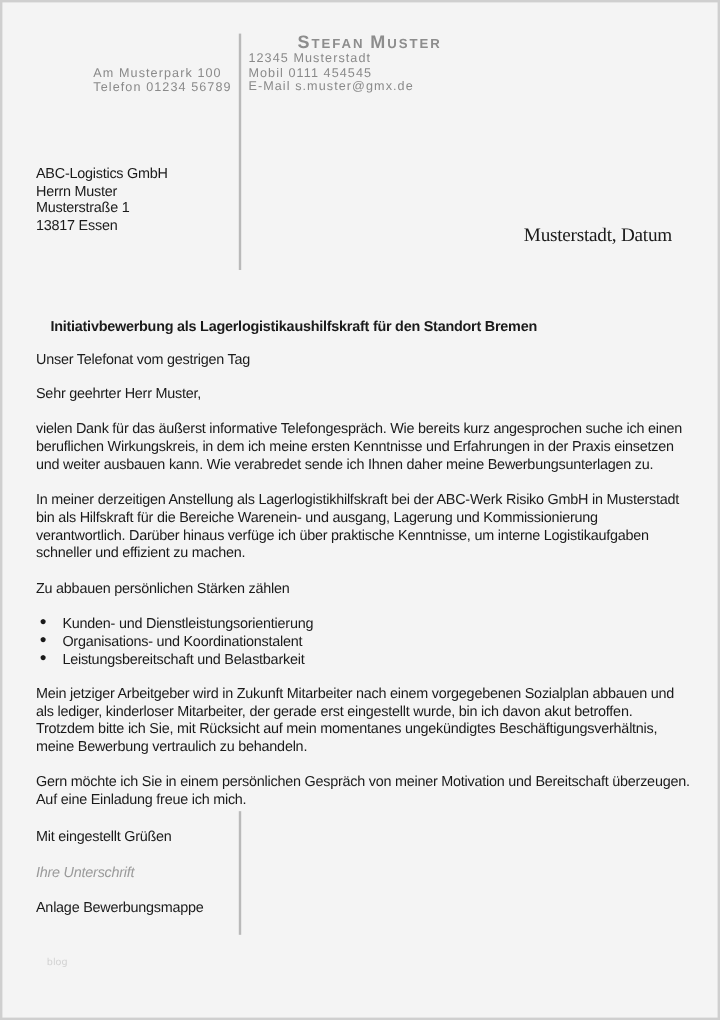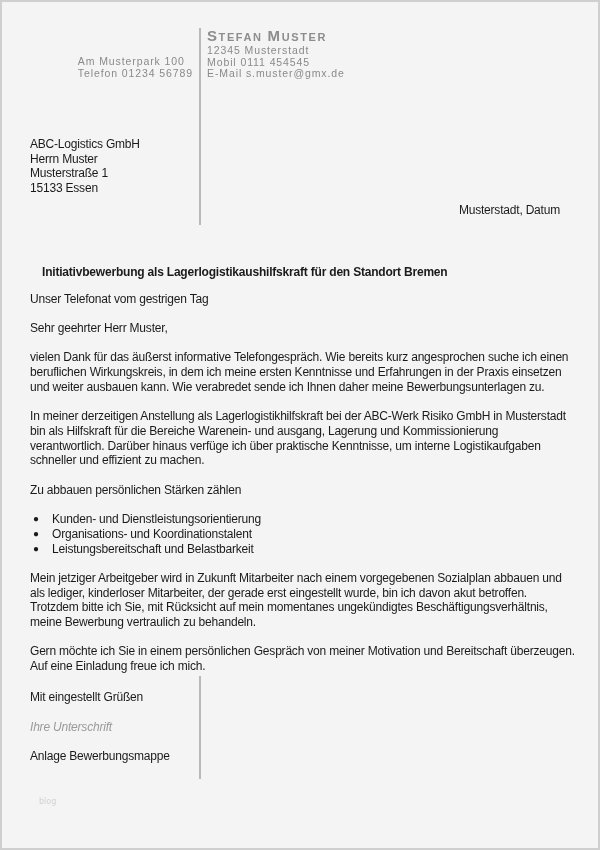--- a/index.html
+++ b/index.html
@@ -43,34 +43,36 @@
       color: #8a8a8a;
     }
     .sender-name {
       font-weight: bold;
       font-size: 12px;
       letter-spacing: 1.6px;
       font-variant: small-caps;
       line-height: 14px;
       margin-bottom: 1px;
       color: #8d8d8d;
+      margin-left: 41px;
     }
     .sender-name .big { font-size: 15px; }
     .recipient {
       position: absolute;
       left: 30px; top: 137px;
       font-size: 12px;
       line-height: 14.7px;
       letter-spacing: -0.2px;
     }
     .date-line {
       position: absolute;
-      right: 40px; top: 203px;
-      font-size: 12px;
+      right: 40px; top: 188px;
+      font-size: 16px;
       letter-spacing: -0.2px;
+      font-family: Liberation Serif, serif;
     }
     .body-text {
       position: absolute;
       left: 30px; top: 253px;
       width: 545px;
       font-size: 12px;
       line-height: 14.7px;
       letter-spacing: -0.2px;
     }
     .subject { font-weight: bold; margin: 12px; }
@@ -125,21 +127,21 @@
   </div>
   <div>12345 Musterstadt</div>
   <div>Mobil 0111 454545</div>
   <div>E-Mail s.muster@gmx.de</div>
 </div>
 
 <div class="recipient">
   <div>ABC-Logistics GmbH</div>
   <div>Herrn Muster</div>
   <div>Musterstraße 1</div>
-  <div>15133 Essen</div>
+  <div>13817 Essen</div>
 </div>
 
 <div class="date-line">Musterstadt, Datum</div>
 
 <div class="body-text">
   <p class="subject">Initiativbewerbung als Lagerlogistikaushilfskraft für den Standort Bremen</p>
   <p>Unser Telefonat vom gestrigen Tag</p>
   <div class="gap"></div>
   <p>Sehr geehrter Herr Muster,</p>
   <div class="gap"></div>

